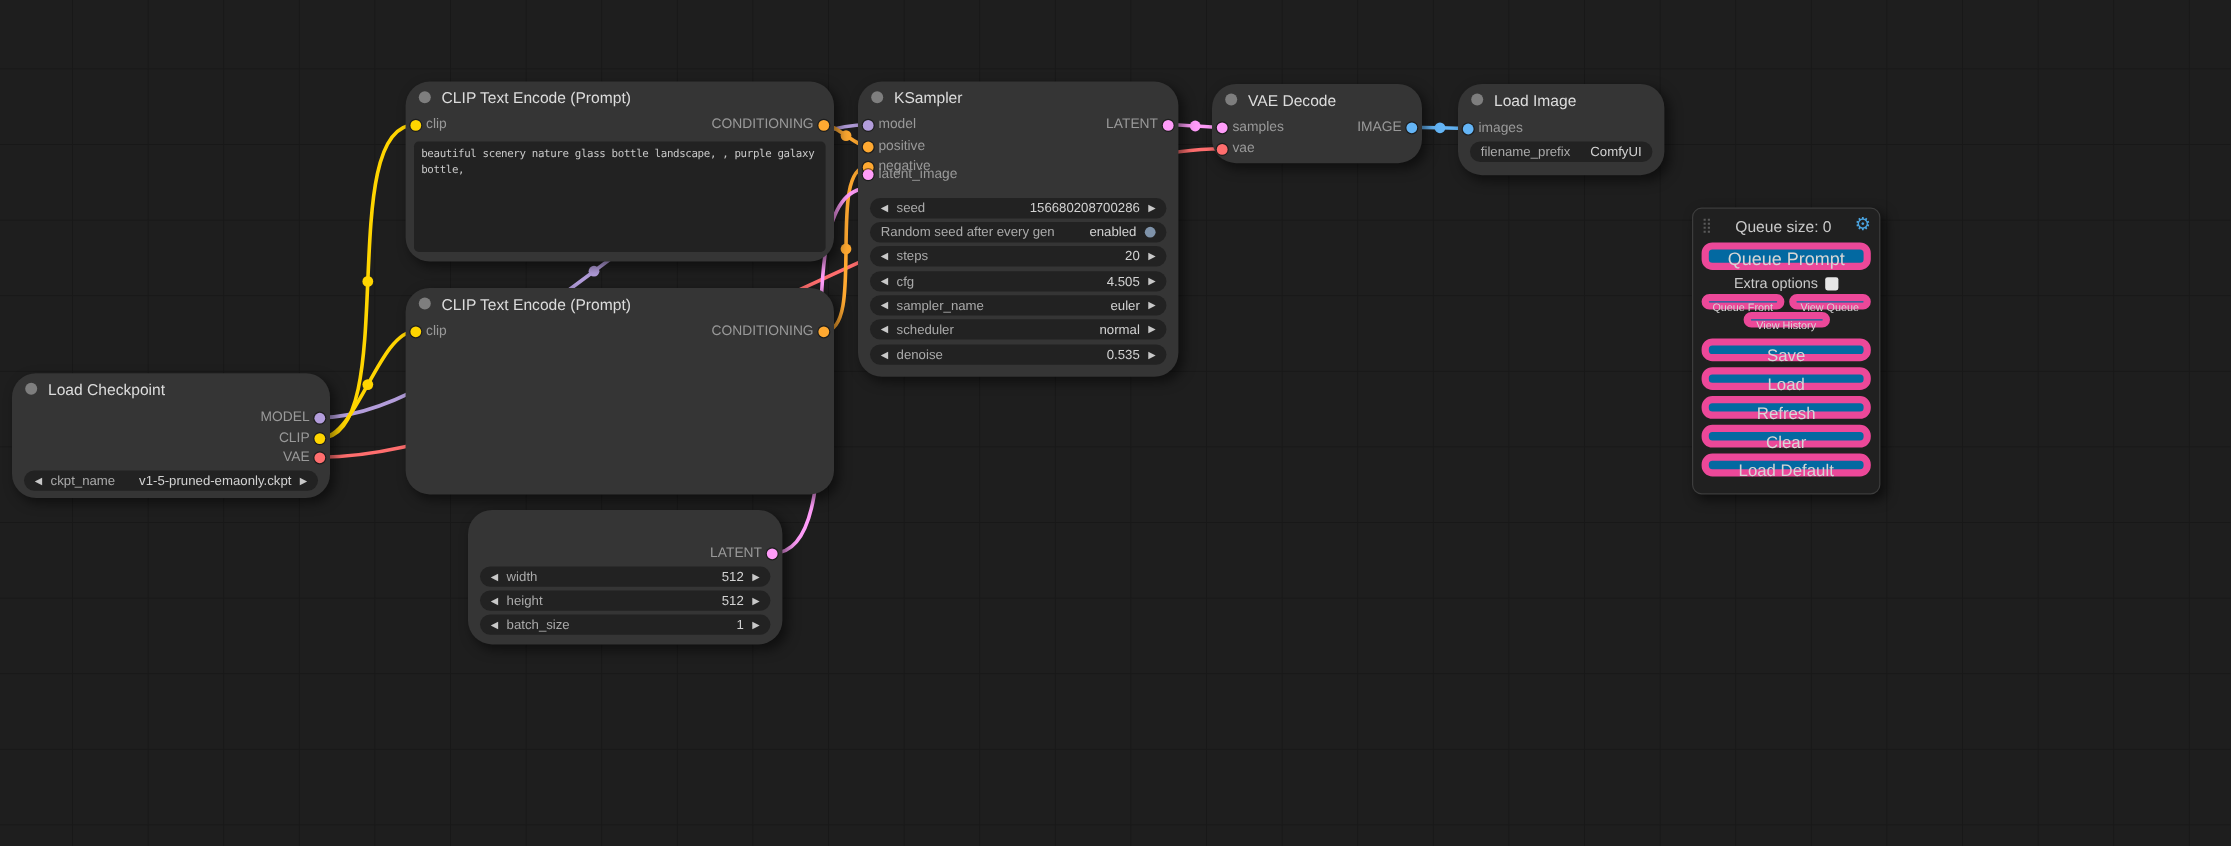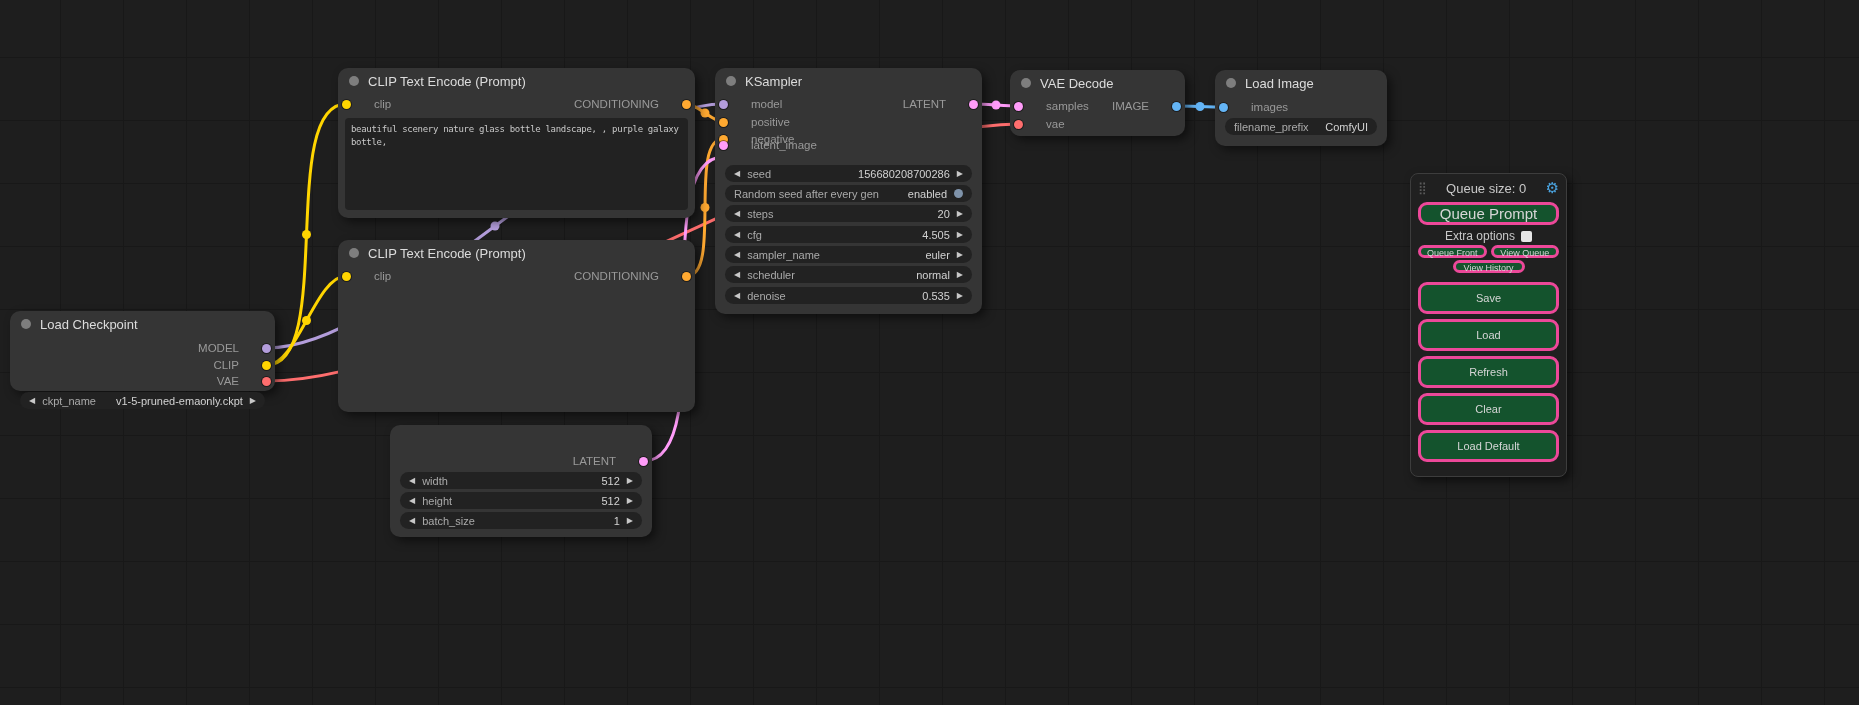--- a/index.html
+++ b/index.html
@@ -13,28 +13,28 @@
       linear-gradient(#181818 1px, transparent 1px),
       linear-gradient(90deg, #181818 1px, transparent 1px);
     background-size:63px 63px;
     background-position:-3px -6px;
   }
 
   .wires { position:absolute; left:0; top:0; z-index:1; }
   .wires path { fill:none; stroke-width:3; stroke-linecap:round; }
 
   .node {
-    position:absolute; z-index:2; background:#353535; border-radius:10px;
+    position:absolute; z-index:2; background:#353535; border-radius:20px;
     box-shadow:4px 4px 10px rgba(0,0,0,0.5); color:#d4d4d4;
   }
   .node-header { height:26px; display:flex; align-items:center; padding:0 11px; gap:9px; }
   .collapse-dot { width:10px; height:10px; border-radius:50%; background:#7e7e7e; flex:none; }
   .node-title { font-size:13px; color:#dcdcdc; white-space:nowrap; }
 
-  .slot { position:absolute; height:14px; display:flex; align-items:center; gap:23px; font-size:11.5px; color:#999; }
+  .slot { position:absolute; height:14px; display:flex; align-items:center; gap:4px; font-size:11.5px; color:#999; }
   .slot.in  { left:4px; }
   .slot.out { right:4px; }
   .pin { width:9px; height:9px; border-radius:50%; flex:none; box-shadow:0 0 0 1px rgba(0,0,0,0.45); }
   .slot-label { white-space:nowrap; }
 
   .t-MODEL{background:#B39DDB} .t-CLIP{background:#FFD500} .t-VAE{background:#FF6E6E}
   .t-CONDITIONING{background:#FFA931} .t-LATENT{background:#FF9CF9} .t-IMAGE{background:#64B5F6}
   .c-MODEL{stroke:#B39DDB} .c-CLIP{stroke:#FFD500} .c-VAE{stroke:#FF6E6E}
   .c-CONDITIONING{stroke:#FFA931} .c-LATENT{stroke:#FF9CF9} .c-IMAGE{stroke:#64B5F6}
   .f-MODEL{fill:#B39DDB} .f-CLIP{fill:#FFD500} .f-VAE{fill:#FF6E6E}
@@ -60,24 +60,24 @@
   
   .menu {
     position:absolute; z-index:3; left:1410px; top:173px; width:157px;
     background:#202020; border:1px solid #3d3d3d; border-radius:8px;
     padding:5px 7px 9px; box-shadow:4px 4px 10px rgba(0,0,0,0.55);
   }
   .menu-header { display:flex; align-items:center; height:18px; }
   .drag-handle { color:#5a5a5a; font-size:12px; cursor:move; }
   .queue-size { flex:1; text-align:center; color:#c9c9c9; font-size:13px; }
   .gear { color:#4aa3df; font-size:15px; cursor:pointer; line-height:18px; }
-  .btn { display:block; background:#14532d; border:3px solid #ec4899; color:#d6d6d6;
+  .btn { display:block; background:#0369a1; border:6px solid #ec4899; color:#d6d6d6;
          font-family:"Liberation Sans", sans-serif; cursor:pointer; }
   .btn-big { width:100%; height:23px; margin:5px 0 4px; border-radius:9px; font-size:15px; }
-  .btn-action { width:100%; height:32px; margin:5px 0; border-radius:9px; font-size:11px; }
+  .btn-action { width:100%; height:19px; margin:5px 0; border-radius:9px; font-size:14px; }
   .extra-row { display:flex; align-items:center; justify-content:center; gap:6px;
                margin:2px 0; height:14px; color:#c9c9c9; font-size:12px; }
   .checkbox { width:11px; height:11px; background:#e6e6e6; border-radius:2px; cursor:pointer; }
   .small-row { display:flex; gap:4px; margin:2px 0; }
   .btn-small { flex:1; height:13px; border-radius:7px; font-size:9px; line-height:10px; padding:0; }
   .btn-history { display:block; width:72px; height:13px; margin:1px auto 0; border-radius:7px; font-size:9px; line-height:10px; padding:0; }
   .menu-actions { margin-top:9px; }
 </style>
 </head>
 <body>
@@ -98,21 +98,21 @@
     <circle class="f-CLIP" cx="306.5" cy="234.5" r="4.5"></circle>
     <circle class="f-CLIP" cx="306.5" cy="320.5" r="4.5"></circle>
     <circle class="f-VAE" cx="642.5" cy="252.5" r="4.5"></circle>
     <circle class="f-CONDITIONING" cx="705" cy="113" r="4.5"></circle>
     <circle class="f-CONDITIONING" cx="705" cy="207.5" r="4.5"></circle>
     <circle class="f-LATENT" cx="683.5" cy="309" r="4.5"></circle>
     <circle class="f-LATENT" cx="996" cy="105" r="4.5"></circle>
     <circle class="f-IMAGE" cx="1200" cy="106.5" r="4.5"></circle>
   </svg>
 
-  <div class="node" style="left:10px;top:311px;width:265px;height:80px">
+  <div class="node" style="left:10px;top:311px;width:265px;height:104px">
     <div class="node-header">
       <span class="collapse-dot"></span>
       <span class="node-title">Load Checkpoint</span>
     </div>
     <div class="slot out" style="top:30px">
       <span class="slot-label">MODEL</span>
       <span class="pin t-MODEL"></span>
     </div>
     <div class="slot out" style="top:47px">
       <span class="slot-label">CLIP</span>

